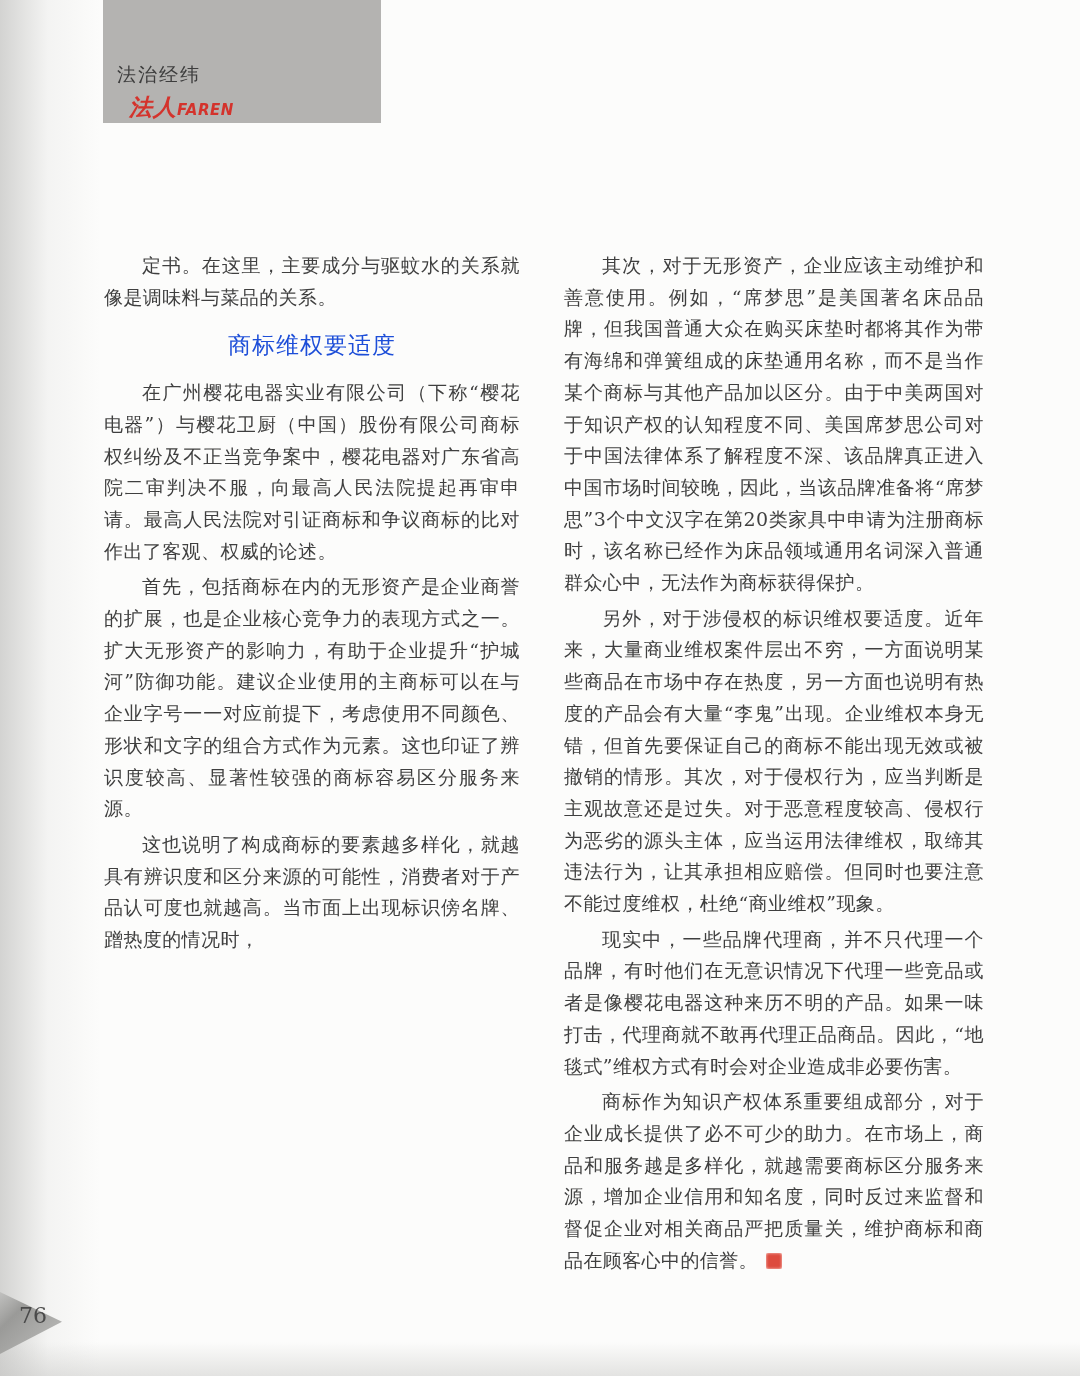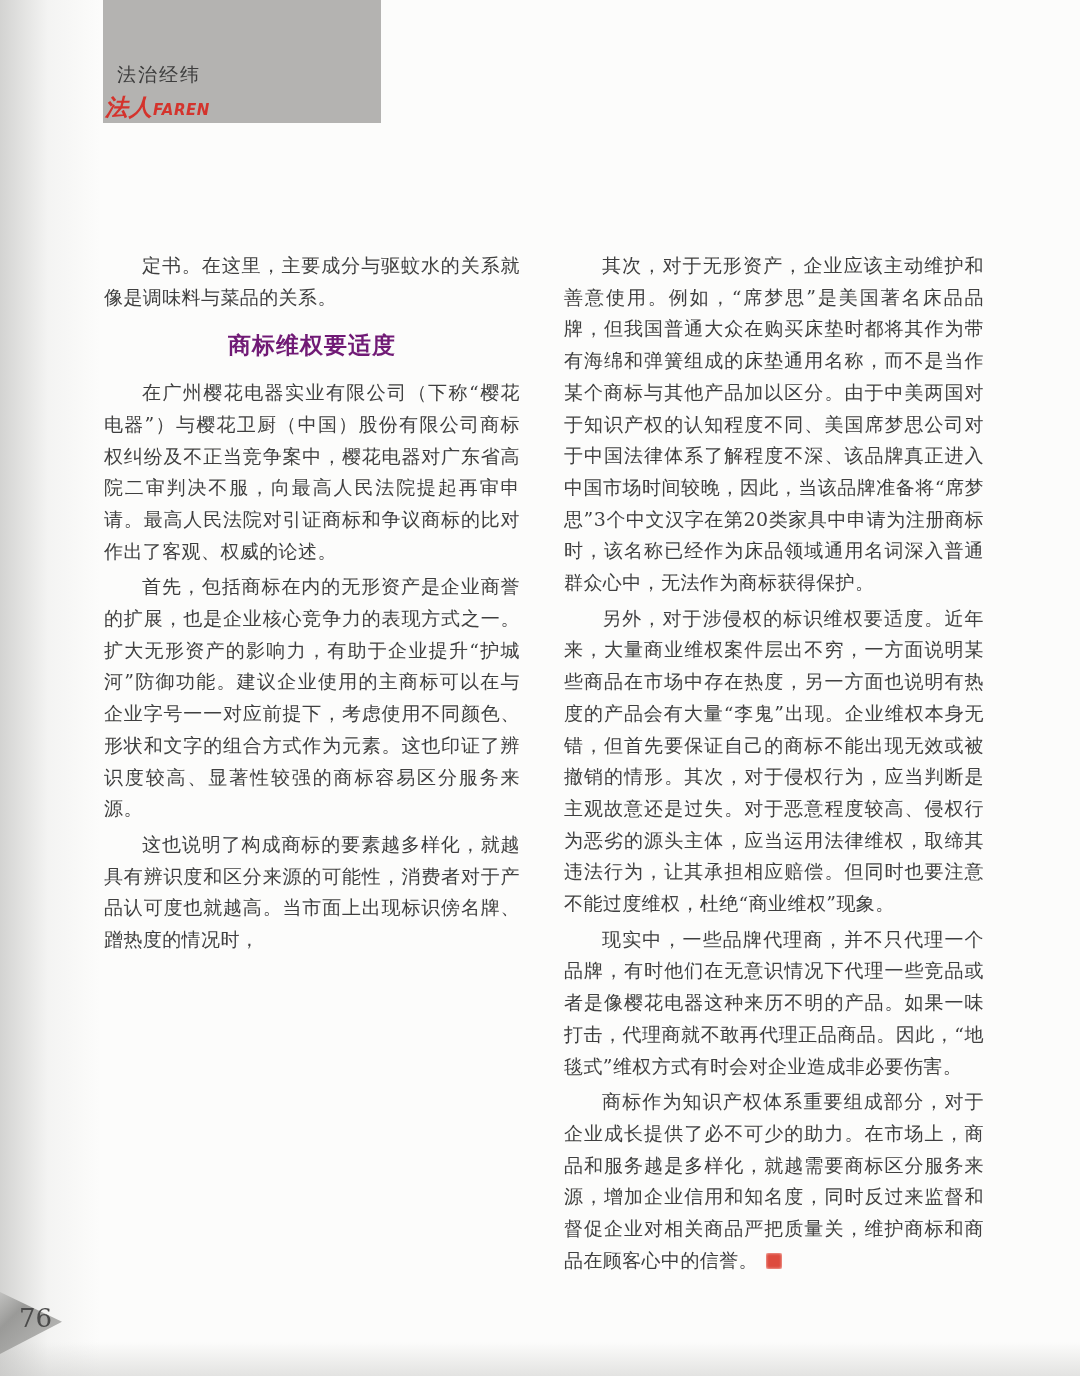--- a/index.html
+++ b/index.html
@@ -34,21 +34,21 @@
     width: 246px; height: 123px;
     background: #b4b3b1;
     padding-left: 32px;
   }
   .section-label {
     position: absolute; left: 14px; top: 62px;
     font-family: "DejaVu Sans", "Liberation Sans", sans-serif;
     font-size: 19px; color: #3d3d3d; letter-spacing: 2px;
   }
   .magazine-logo {
-    position: absolute; left: 2px; top: 92px;
+    position: absolute; left: 26px; top: 92px;
     color: #d4332c; font-style: italic; font-weight: bold;
     font-family: "DejaVu Sans", "Liberation Sans", sans-serif;
     white-space: nowrap;
   }
   .logo-cn { font-size: 23px; letter-spacing: 1px; }
   .logo-en { font-size: 15px; letter-spacing: 0.5px; }
   
   .col {
     position: absolute; top: 246px;
     text-align: justify;
@@ -59,42 +59,42 @@
     overflow: hidden;
   }
   .col-left  { left: 100px; width: 424px; height: 1056px; }
   .col-right { left: 560px; width: 428px; height: 1075px; }
   .para { margin: 4px; text-indent: 2em; }
   .para.no-indent { text-indent: 0; }
   .heading {
     margin: 17px 0 15px;
     text-align: center; text-indent: 0;
     font-family: "DejaVu Sans", "Liberation Sans", sans-serif;
-    font-size: 23px; font-weight: bold;
-    color: #701a75; letter-spacing: 1px;
+    font-size: 23px; font-weight: normal;
+    color: #1d4ed8; letter-spacing: 1px;
   }
   .seal {
     display: inline-block;
     width: 16px; height: 16px;
     margin-left: 8px;
     background: #dd4b3e;
     border-radius: 2px;
     vertical-align: -2px;
     box-shadow: inset 0 0 3px rgba(255,235,230,0.9);
   }
   
   .page-number-arrow {
     position: absolute; left: 0; top: 1292px;
     width: 62px; height: 62px;
     clip-path: polygon(0 0, 100% 48%, 0 100%);
     background: linear-gradient(135deg, #98989650, #9a9a98 30%, #c0c0be);
   }
   .page-number-text {
     position: absolute; left: 19px; top: 1303px;
-    font-size: 26px; color: #4a4a4a;
+    font-size: 22px; color: #4a4a4a;
     font-family: "DejaVu Serif", "Liberation Serif", serif;
   }
 </style>
 </head>
 <body>
 
 <div class="page">
 
   <div class="edge-left"></div>
   <div class="edge-bottom"></div>

